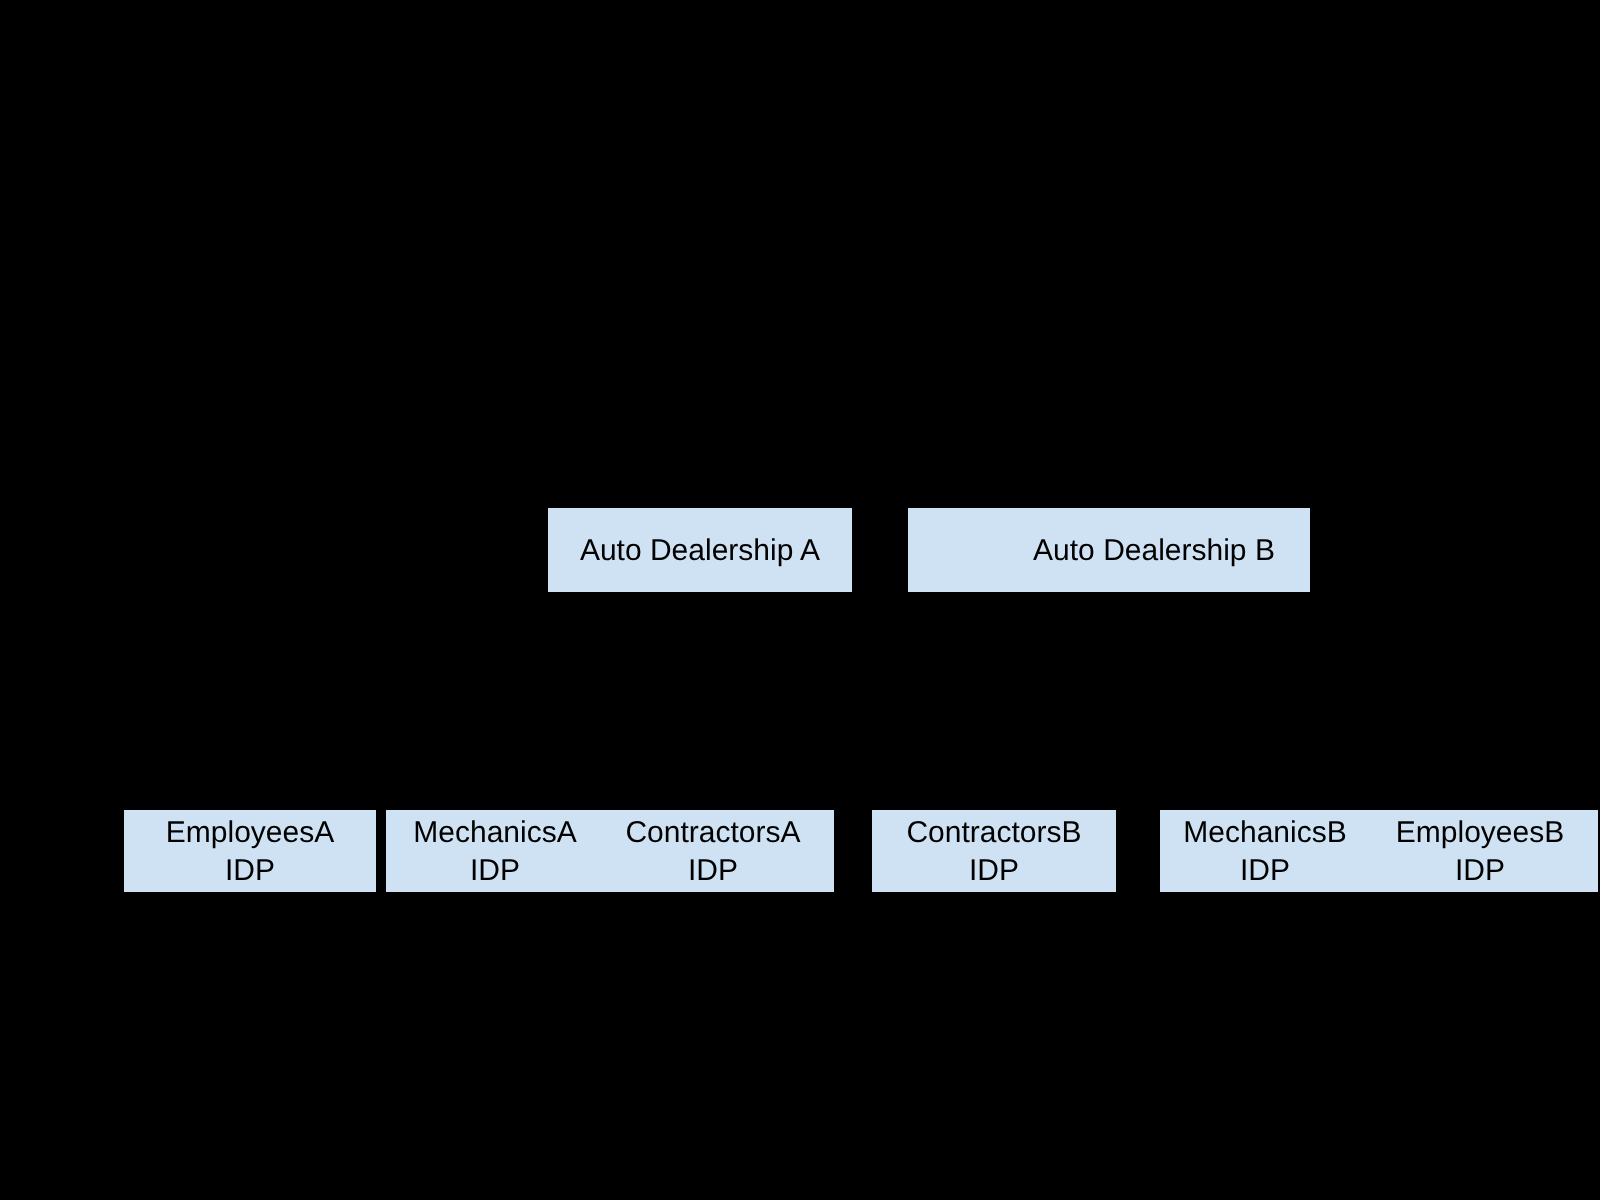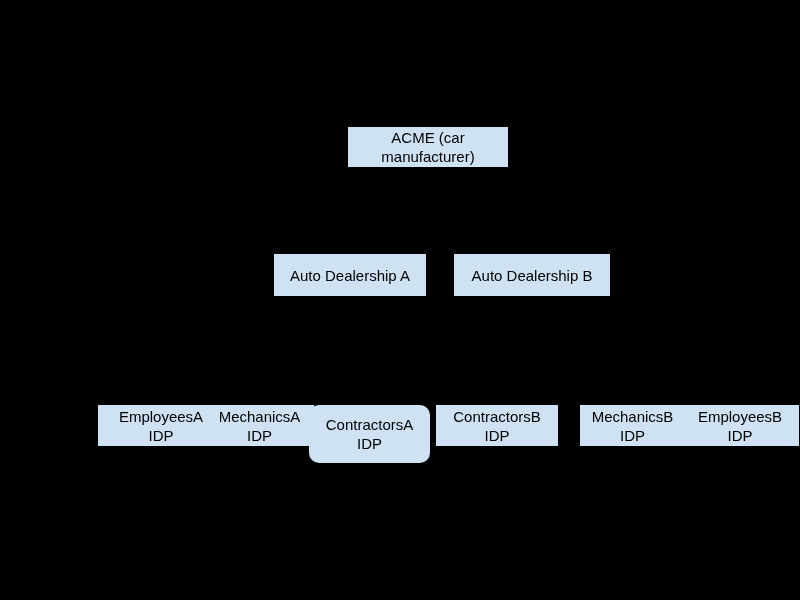--- a/index.html
+++ b/index.html
@@ -28,38 +28,34 @@
     justify-content: center;
     text-align: center;
     font-size: 15px;
     line-height: 19px;
     white-space: nowrap;
   }
   
   .pos-acme          { left: 348px; top: 127px; width: 160px; height: 40px; }
   
   .pos-dealership-a  { left: 274px; top: 254px; width: 152px; height: 42px; align-items: center; }
-  .pos-dealership-b  { left: 454px; top: 254px; width: 156px; height: 42px; }
+  .pos-dealership-b  { left: 454px; top: 254px; width: 156px; height: 42px; padding-left: 45px; }
   
-  .pos-employees-a   { left:  62px; top: 405px; width: 126px; height: 41px; margin-left: 36px; }
-  .pos-mechanics-a   { left: 193px; top: 405px; width: 109px; height: 41px; margin-left: 12px; }
-  .pos-contractors-a { left: 309px; top: 405px; width: 121px; height: 58px; border-radius: 10px; }
+  .pos-employees-a   { left:  62px; top: 405px; width: 126px; height: 41px; }
+  .pos-mechanics-a   { left: 193px; top: 405px; width: 109px; height: 41px; }
+  .pos-contractors-a { left: 296px; top: 405px; width: 121px; height: 41px; }
   .pos-contractors-b { left: 436px; top: 405px; width: 122px; height: 41px; align-items: center; }
   .pos-mechanics-b   { left: 567px; top: 405px; width: 105px; height: 41px; margin-left: 13px; }
   .pos-employees-b   { left: 681px; top: 405px; width: 118px; height: 41px; align-items: center; }
 </style>
 </head>
 <body>
 
 <div class="canvas">
 
-  <div class="node pos-acme">
-    <span class="node-line">ACME (car</span>
-    <span class="node-line">manufacturer)</span>
-  </div>
 
   <div class="node pos-dealership-a">
     <span class="node-line">Auto Dealership A</span>
   </div>
 
   <div class="node pos-dealership-b">
     <span class="node-line">Auto Dealership B</span>
   </div>
 
   <div class="node pos-employees-a">

